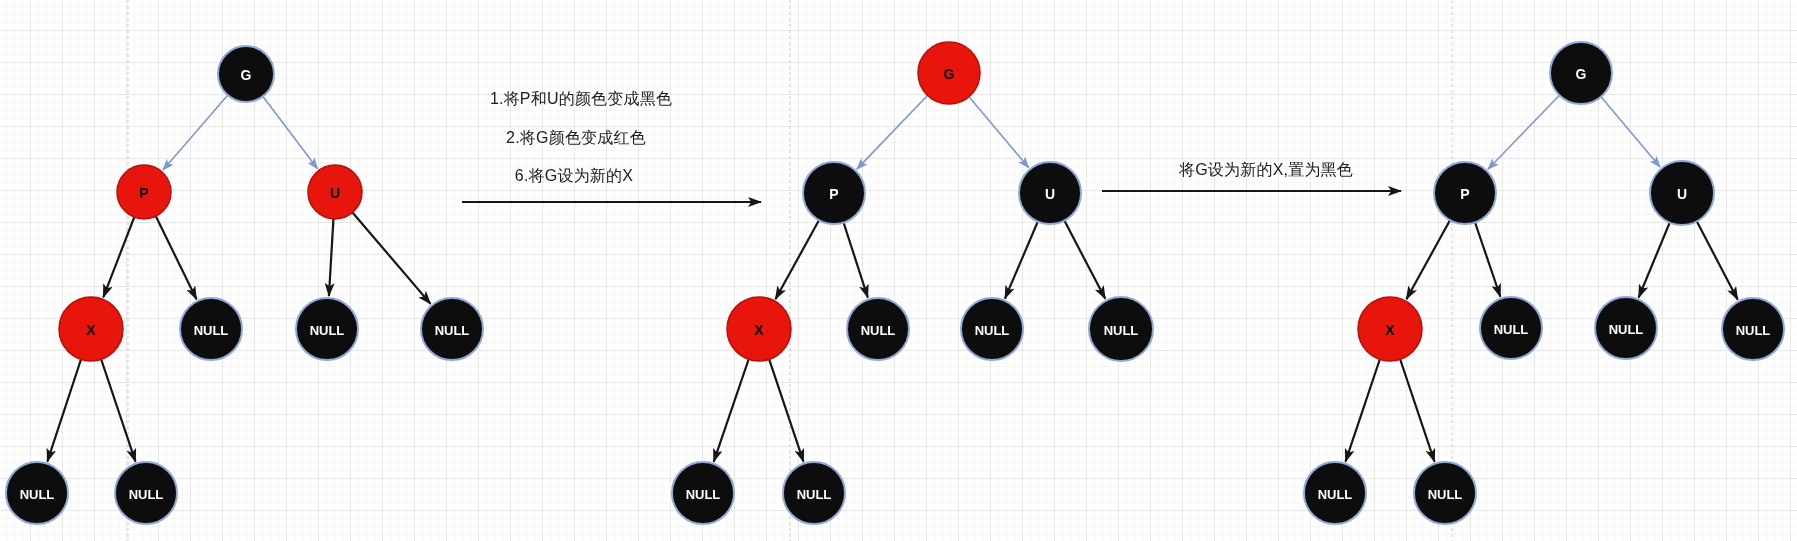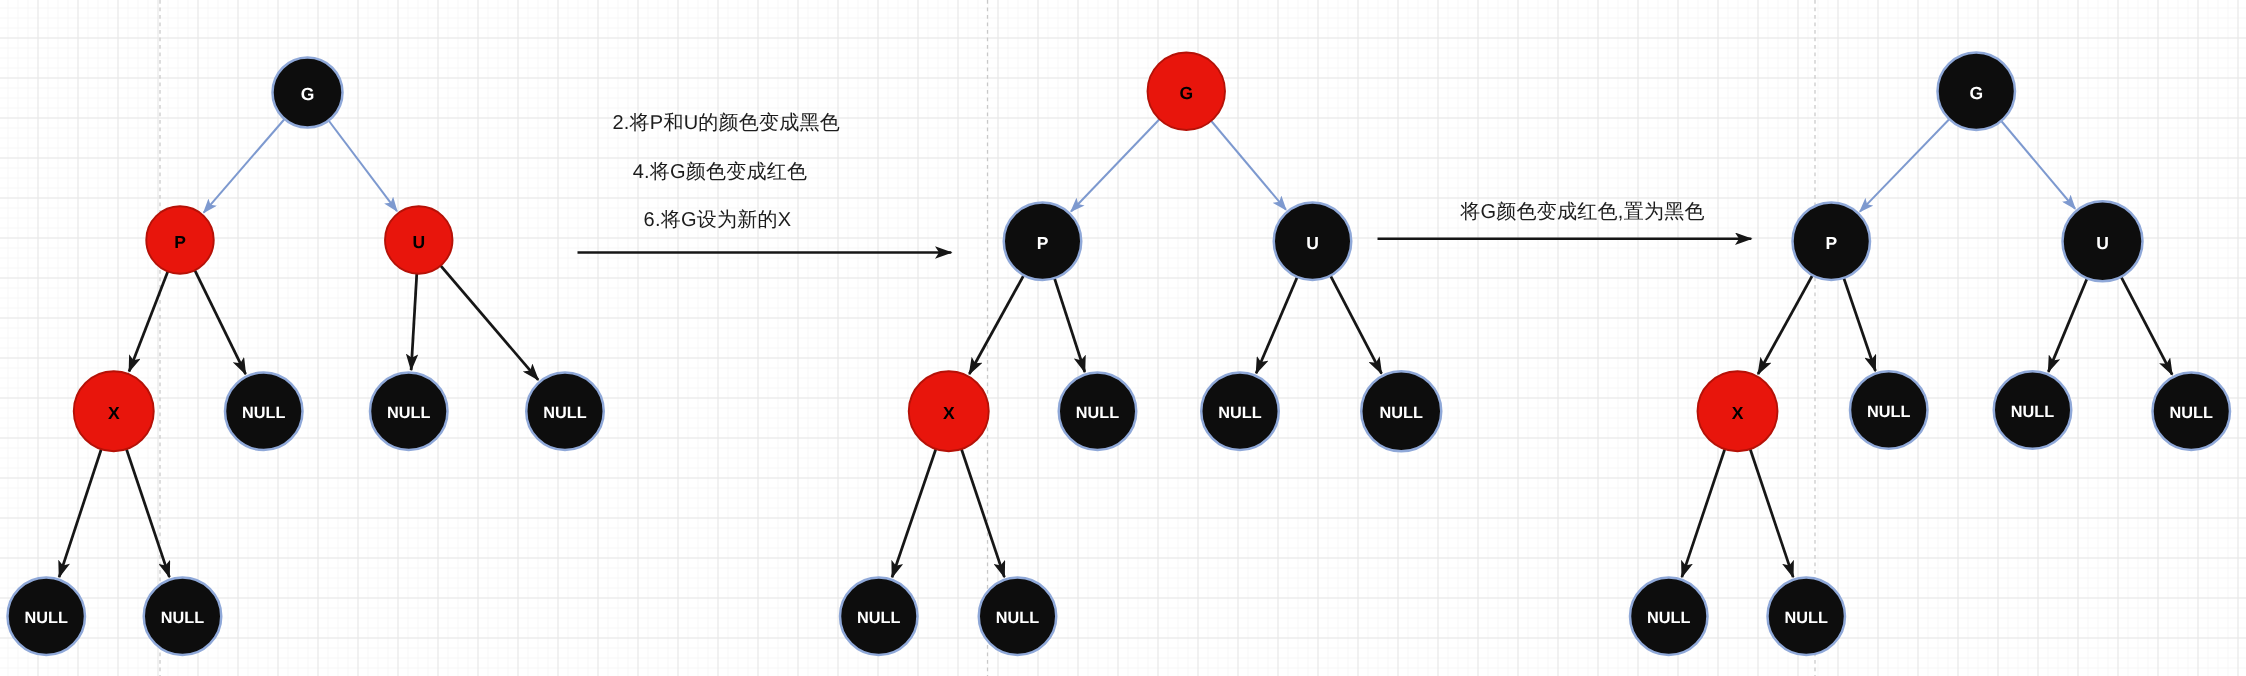--- a/index.html
+++ b/index.html
@@ -179,17 +179,17 @@
         </g>
         <g>
           <circle cx="1445" cy="493" r="31" fill="#0d0d0d" stroke="#8fa8d8" stroke-width="2"></circle>
           <text x="1445" y="494" text-anchor="middle" dominant-baseline="central" class="node-label" font-size="13" fill="#ffffff">NULL</text>
         </g>
       </g>
       <line x1="462" y1="202" x2="761" y2="202" stroke="#161616" stroke-width="2" marker-end="url(#ah-black)"></line>
       <line x1="1102" y1="191" x2="1401" y2="191" stroke="#161616" stroke-width="2" marker-end="url(#ah-black)"></line>
     </svg>
 
-  <div class="annotation" style="left:581px;top:99px">2.将P和U的颜色变成黑色</div>
-  <div class="annotation" style="left:576px;top:138px">4.将G颜色变成红色</div>
+  <div class="annotation" style="left:581px;top:99px">1.将P和U的颜色变成黑色</div>
+  <div class="annotation" style="left:576px;top:138px">2.将G颜色变成红色</div>
   <div class="annotation" style="left:574px;top:176px">6.将G设为新的X</div>
-  <div class="annotation" style="left:1266px;top:170px">将G颜色变成红色,置为黑色</div>
+  <div class="annotation" style="left:1266px;top:170px">将G设为新的X,置为黑色</div>
 </div>
 
 </body></html>

